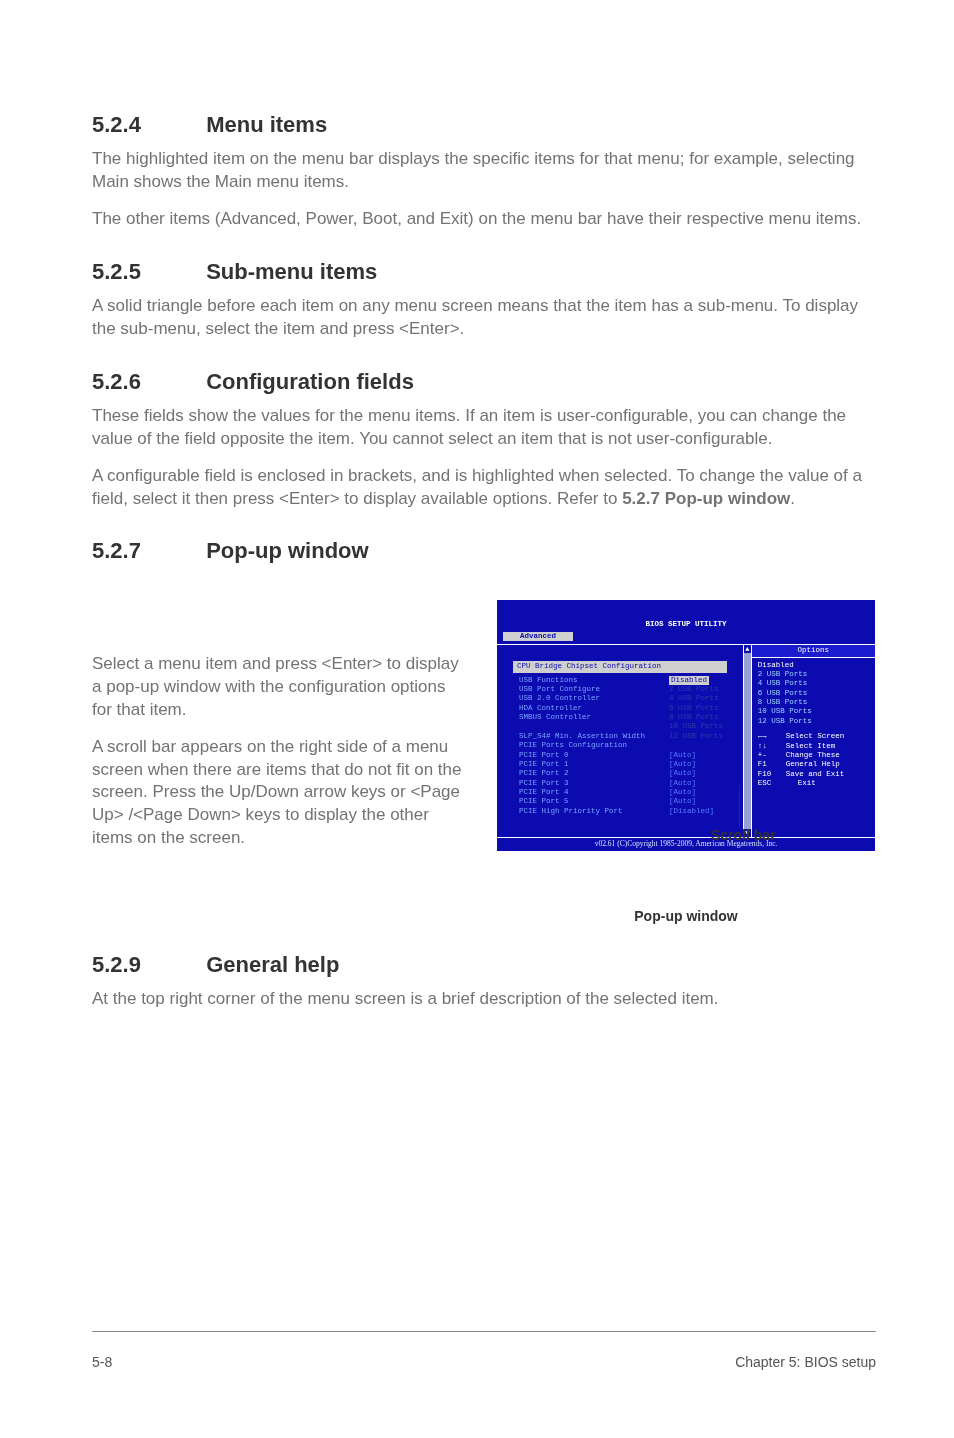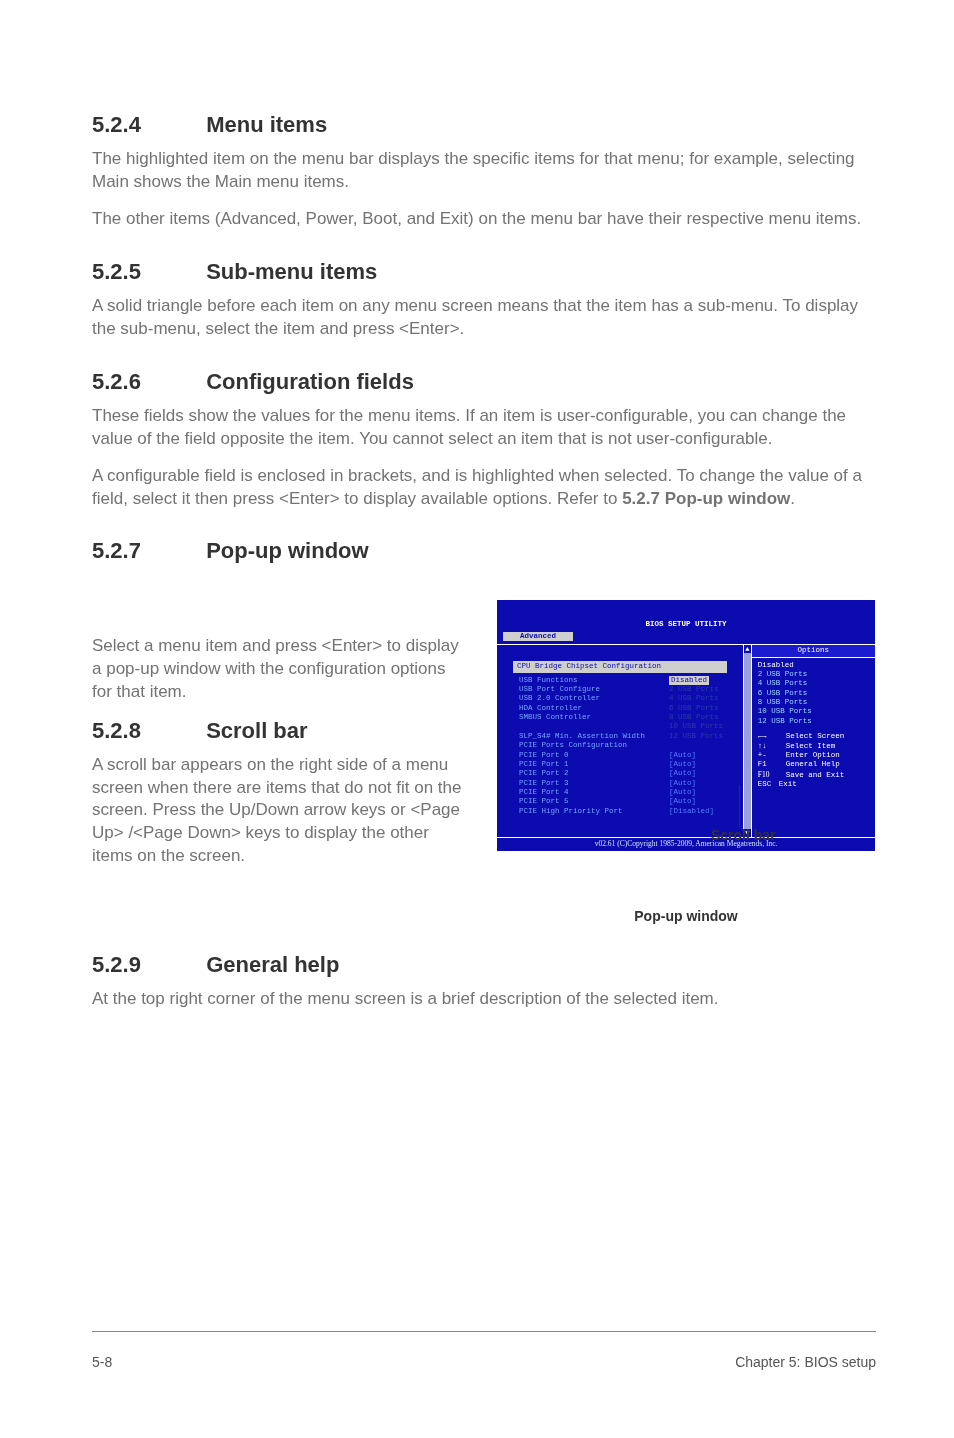--- a/index.html
+++ b/index.html
@@ -192,24 +192,20 @@
 
 <h2 class="section-heading">
   <span class="num">5.2.7</span>
   <span>Pop-up window</span>
 </h2>
 
 <div class="two-col">
   <div class="left-col">
     <p class="body-text">Select a menu item and press &lt;Enter&gt; to display a pop-up window with the configuration options for that item.</p>
 
-    <h2 class="section-heading" style="margin-top:10px">
-      <span class="num">5.2.8</span>
-      <span>Scroll bar</span>
-    </h2>
     <p class="body-text">A scroll bar appears on the right side of a menu screen when there are items that do not fit on the screen. Press the Up/Down arrow keys or &lt;Page Up&gt; /&lt;Page Down&gt; keys to display the other items on the screen.</p>
   </div>
 
   <div class="right-col">
     <div class="bios-wrap" style="position:relative">
       <div class="bios">
         <div class="bios-title">BIOS SETUP UTILITY</div>
         <div class="bios-tabbar">
           <span class="bios-tab">Advanced</span>
         </div>
@@ -297,24 +293,24 @@
                   <div>4 USB Ports</div>
                   <div>6 USB Ports</div>
                   <div>8 USB Ports</div>
                   <div>10 USB Ports</div>
                   <div>12 USB Ports</div>
                 </div>
               <div style="height:6px"></div>
               <div id="bios-keys">
                   <div class="wline"><span style="display: inline-block; width: 28px;">←→</span><span>Select Screen</span></div>
                   <div class="wline"><span style="display: inline-block; width: 28px;">↑↓</span><span>Select Item</span></div>
-                  <div class="wline"><span style="display: inline-block; width: 28px;">+-</span><span>Enter Option</span></div>
+                  <div class="wline"><span style="display: inline-block; width: 28px;">+-</span><span>Change These</span></div>
                   <div class="wline"><span style="display: inline-block; width: 28px;">F1</span><span>General Help</span></div>
-                  <div class="wline"><span style="display: inline-block; width: 28px; font-family: Liberation Serif, serif;">F10</span><span>Save and Exit</span></div>
-                  <div class="wline"><span style="display: inline-block; width: 21px;">ESC</span><span>Exit</span></div>
+                  <div class="wline"><span style="display: inline-block; width: 28px;">F10</span><span>Save and Exit</span></div>
+                  <div class="wline"><span style="display: inline-block; width: 40px;">ESC</span><span>Exit</span></div>
                 </div>
             </div>
           </div>
         </div>
         <div class="bios-footer">v02.61 (C)Copyright 1985-2009, American Megatrends, Inc.</div>
       </div>
 
       <div class="scrollbar-line" style="left:243px; top:186px; height:42px;"></div>
       <div class="scrollbar-caption" style="left:215px; top:228px;">Scroll bar</div>
 

